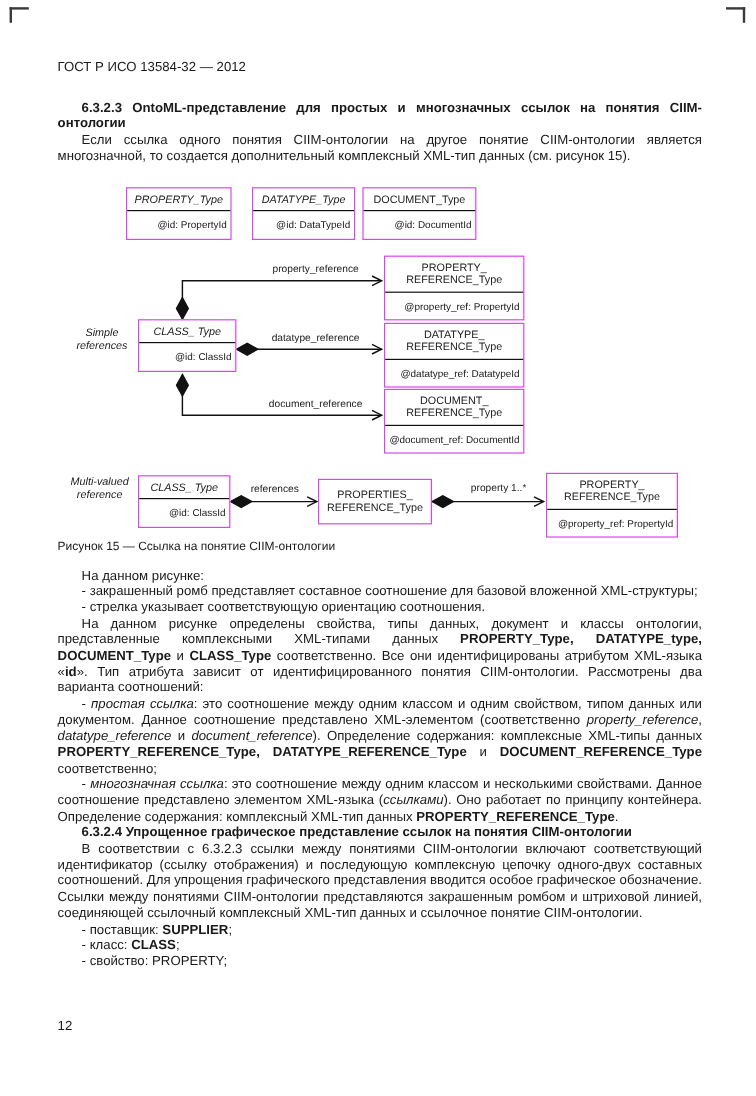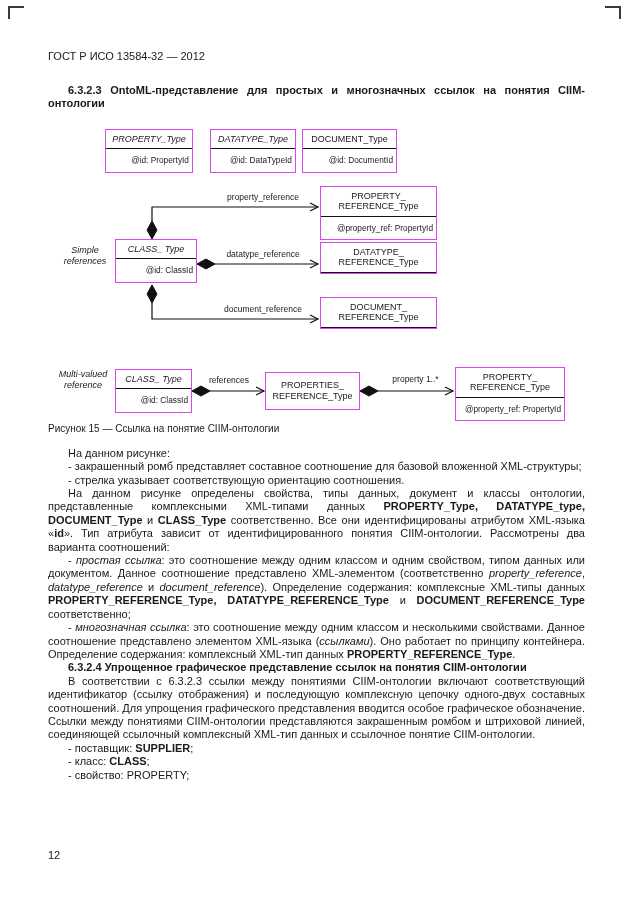--- a/index.html
+++ b/index.html
@@ -42,20 +42,21 @@
 <body>
 
 <div class="page">
   <div class="corner corner-tl"></div>
   <div class="corner corner-tr"></div>
 
   <div class="doc-header">ГОСТ Р ИСО 13584-32 — 2012</div>
 
   <div class="content">
     <p class="para head">6.3.2.3 OntoML-представление для простых и многозначных ссылок на понятия CIIM-онтологии</p>
+    <p class="para">Если ссылка одного понятия CIIM-онтологии на другое понятие CIIM-онтологии является многозначной, то создается дополнительный комплексный XML-тип данных (см. рисунок 15).</p>
 
     <div class="figure">
       <svg width="537" height="322" viewBox="0 0 537 322">
 
         <path class="ln" d="M104,120 L104,88 L270,88"></path>
         <path class="ah" d="M262,84 L270,88 L262,92"></path>
         <polygon class="dm" points="104,120 99,111 104,102 109,111"></polygon>
 
         <path class="ln" d="M149,145 L270,145"></path>
         <path class="ah" d="M262,141 L270,145 L262,149"></path>
@@ -99,24 +100,26 @@
       <div class="elbl" style="left:150px;top:185px;width:130px">document_reference</div>
 
       <div class="ubox" style="left:272px;top:67px;width:117px">
         <div class="ut">PROPERTY_
 REFERENCE_Type</div>
         <div class="ua">@property_ref: PropertyId</div>
       </div>
       <div class="ubox" style="left:272px;top:123px;width:117px">
         <div class="ut">DATATYPE_
 REFERENCE_Type</div>
+        <div class="ua">@datatype_ref: DatatypeId</div>
       </div>
       <div class="ubox" style="left:272px;top:178px;width:117px">
         <div class="ut">DOCUMENT_
 REFERENCE_Type</div>
+        <div class="ua">@document_ref: DocumentId</div>
       </div>
 
       <div class="slbl" style="left:4px;top:250px;width:62px">Multi-valued
 reference</div>
       <div class="ubox" style="left:67px;top:250px;width:77px">
         <div class="ut it">CLASS_ Type</div>
         <div class="ua">@id: ClassId</div>
       </div>
       <div class="elbl" style="left:145px;top:256px;width:72px">references</div>
       <div class="ubox ubox-single" style="left:217px;top:253px;width:95px;height:38px">

